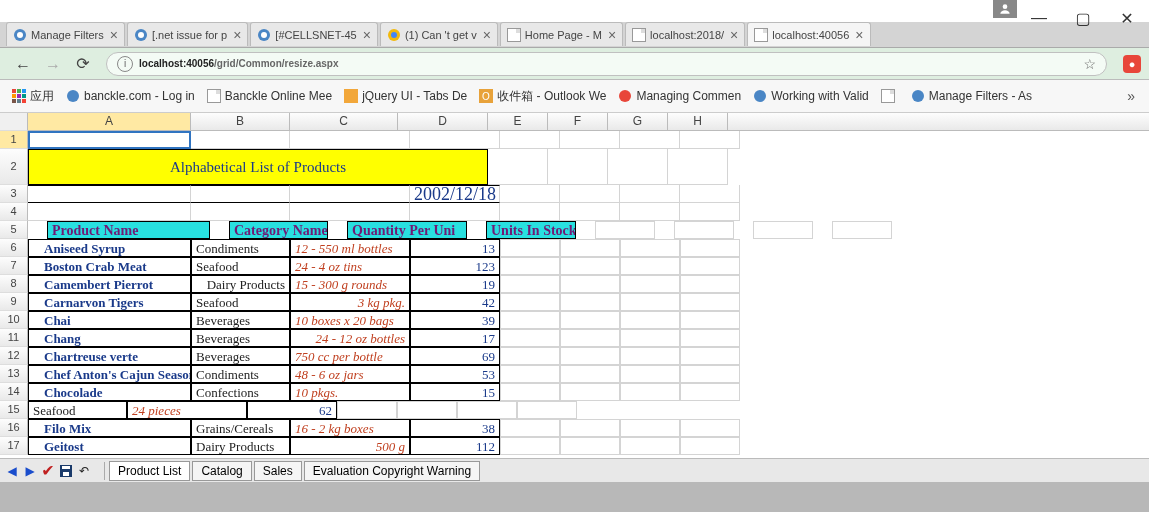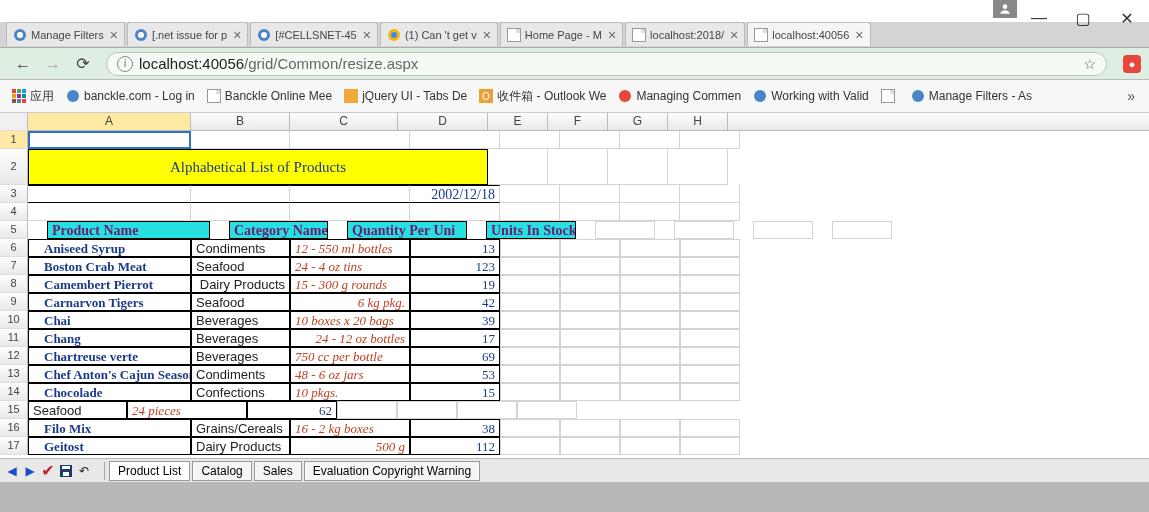--- a/index.html
+++ b/index.html
@@ -18,21 +18,21 @@
     .tab.active { background: #f5f5f5; }
     .tab .tab-icon { width: 14px; height: 14px; margin-right: 4px; flex-shrink: 0; display: inline-flex; align-items: center; justify-content: center; }
     .tab .tab-title { overflow: hidden; text-overflow: ellipsis; flex: 1; }
     .tab .tab-close { margin-left: 6px; font-size: 14px; color: #666; cursor: pointer; }
     
     
     .addr-bar { display: flex; align-items: center; height: 32px; background: #deeee0; padding: 0 8px; border-bottom: 1px solid #bbb; }
     .nav-btn { width: 22px; height: 22px; display: flex; align-items: center; justify-content: center; color: #444; margin: 0 4px; cursor: pointer; font-size: 16px; }
     .addr-field { flex: 1; display: flex; align-items: center; background: #f4fbf5; border: 1px solid #c0c0c0; border-radius: 14px; height: 24px; padding: 0 10px; margin: 0 8px; }
     .addr-field .info-icon { width: 16px; height: 16px; border: 1px solid #888; border-radius: 50%; display: flex; align-items: center; justify-content: center; font-size: 10px; color: #666; margin-right: 6px; }
-    .addr-field span.url { font-size: 15px; color: #222; }
+    .addr-field span.url { font-size: 10px; color: #222; font-weight: bold; }
     .addr-field span.url .host { color: #222; }
     .addr-field span.url .path { color: #666; }
     .star-icon { margin-left: auto; color: #666; font-size: 14px; }
     .ext-badge { width: 18px; height: 18px; background: #e8463a; border-radius: 4px; margin-left: 8px; display: flex; align-items: center; justify-content: center; color: #fff; font-size: 11px; }
     
     
     .bookmarks { display: flex; align-items: center; height: 28px; background: #f7f7f7; padding: 16px 6px; border-bottom: 1px solid #ccc; font-size: 12px; color: #333; overflow: hidden; }
     .bm-item { display: flex; align-items: center; padding: 0 6px; white-space: nowrap; cursor: pointer; }
     .bm-item .bm-icon { width: 14px; height: 14px; margin-right: 4px; display: inline-flex; }
     .bm-more { margin-left: auto; padding: 0 8px; font-size: 14px; color: #555; cursor: pointer; }
@@ -63,29 +63,29 @@
     .grow { display: flex; height: 18px; }
     .gcell { border-right: 1px solid #d4d4d4; border-bottom: 1px solid #d4d4d4; font-size: 13px; padding: 0 4px; line-height: 17px; overflow: hidden; white-space: nowrap; }
     .gcell.a{width:163px;} .gcell.b{width:99px;} .gcell.c{width:120px;} .gcell.d{width:90px;} .gcell.e{width:60px;} .gcell.f{width:60px;} .gcell.g{width:60px;} .gcell.h{width:60px;}
     
     .grow.r1 { height: 18px; }
     .grow.r1 .gcell.a { background:#fff; border:2px solid #3074c1; }
     
     .grow.r2 { height: 36px; }
     .grow.r2 .merged { width: 460px; background: #ffff00; border: 1px solid #000; text-align: center; font-family: 'Times New Roman', serif; font-size: 15px; color: #1a3a8a; line-height: 34px; }
     
-    .grow.r3 .gcell.d{ color:#1a3a8a; text-align:right; font-family:'Times New Roman',serif; font-size:14px; border-bottom:1px solid #000; border-top:1px solid #000; }
+    .grow.r3 .gcell.d{ color:#1a3a8a; text-align:right; font-family:'Times New Roman',serif; font-size:18px; border-bottom:1px solid #000; border-top:1px solid #000; }
     .grow.r3 .gcell.a,.grow.r3 .gcell.b,.grow.r3 .gcell.c{border-bottom:1px solid #000;border-top:1px solid #000;}
     
     .grow.r5 .gcell{ background:#28e0e0; border:1px solid #000; font-family:Liberation Serif, serif; font-weight:bold; color:#701a75; font-size:14px;margin-left:19px; }
     .grow.r5 .gcell.a{width:163px;} 
     
     .drow .gcell{ border:1px solid #000; font-size: 13px; }
     .drow .gcell.a{ color:#1a3a8a; font-family:'Times New Roman',serif; font-weight:bold;padding-left:15px; }
-    .drow .gcell.b{ color:#222; font-family:Liberation Sans, sans-serif; }
+    .drow .gcell.b{ color:#222; font-family:Liberation Serif, serif; }
     .drow .gcell.c{ color:#c04020; font-family:'Times New Roman',serif; font-style:italic; }
     .drow .gcell.d{ color:#1a3a8a; font-family:'Times New Roman',serif; text-align:right; }
     .drow .gcell.b.right{text-align:right;}
     .drow .gcell.c.right{text-align:right;}
     
     
     .sheet-tabs { position: absolute; bottom: 30px; left:0; right:0; height: 24px; background: #e8e8e8; border-top: 1px solid #bbb; display: flex; align-items: center; padding: 0 4px; }
     .st-nav { display: flex; gap: 2px; margin-right: 8px; }
     .st-btn { width: 16px; height: 16px; display: flex; align-items: center; justify-content: center; cursor: pointer; font-size: 12px; }
     .st-btn.blue { color: #1a4dcc; }
@@ -382,21 +382,21 @@
           <div class="gcell c">15 - 300 g rounds</div>
           <div class="gcell d">19</div>
           <div class="gcell e" style="border: 1px solid rgb(212, 212, 212);"></div>
           <div class="gcell f" style="border: 1px solid rgb(212, 212, 212);"></div>
           <div class="gcell g" style="border: 1px solid rgb(212, 212, 212);"></div>
           <div class="gcell h" style="border: 1px solid rgb(212, 212, 212);"></div>
         </div>
         <div class="grow drow">
           <div class="gcell a">Carnarvon Tigers</div>
           <div class="gcell b">Seafood</div>
-          <div class="gcell c right">6 kg pkg.</div>
+          <div class="gcell c right">3 kg pkg.</div>
           <div class="gcell d">42</div>
           <div class="gcell e" style="border: 1px solid rgb(212, 212, 212);"></div>
           <div class="gcell f" style="border: 1px solid rgb(212, 212, 212);"></div>
           <div class="gcell g" style="border: 1px solid rgb(212, 212, 212);"></div>
           <div class="gcell h" style="border: 1px solid rgb(212, 212, 212);"></div>
         </div>
         <div class="grow drow">
           <div class="gcell a">Chai</div>
           <div class="gcell b">Beverages</div>
           <div class="gcell c">10 boxes x 20 bags</div>

